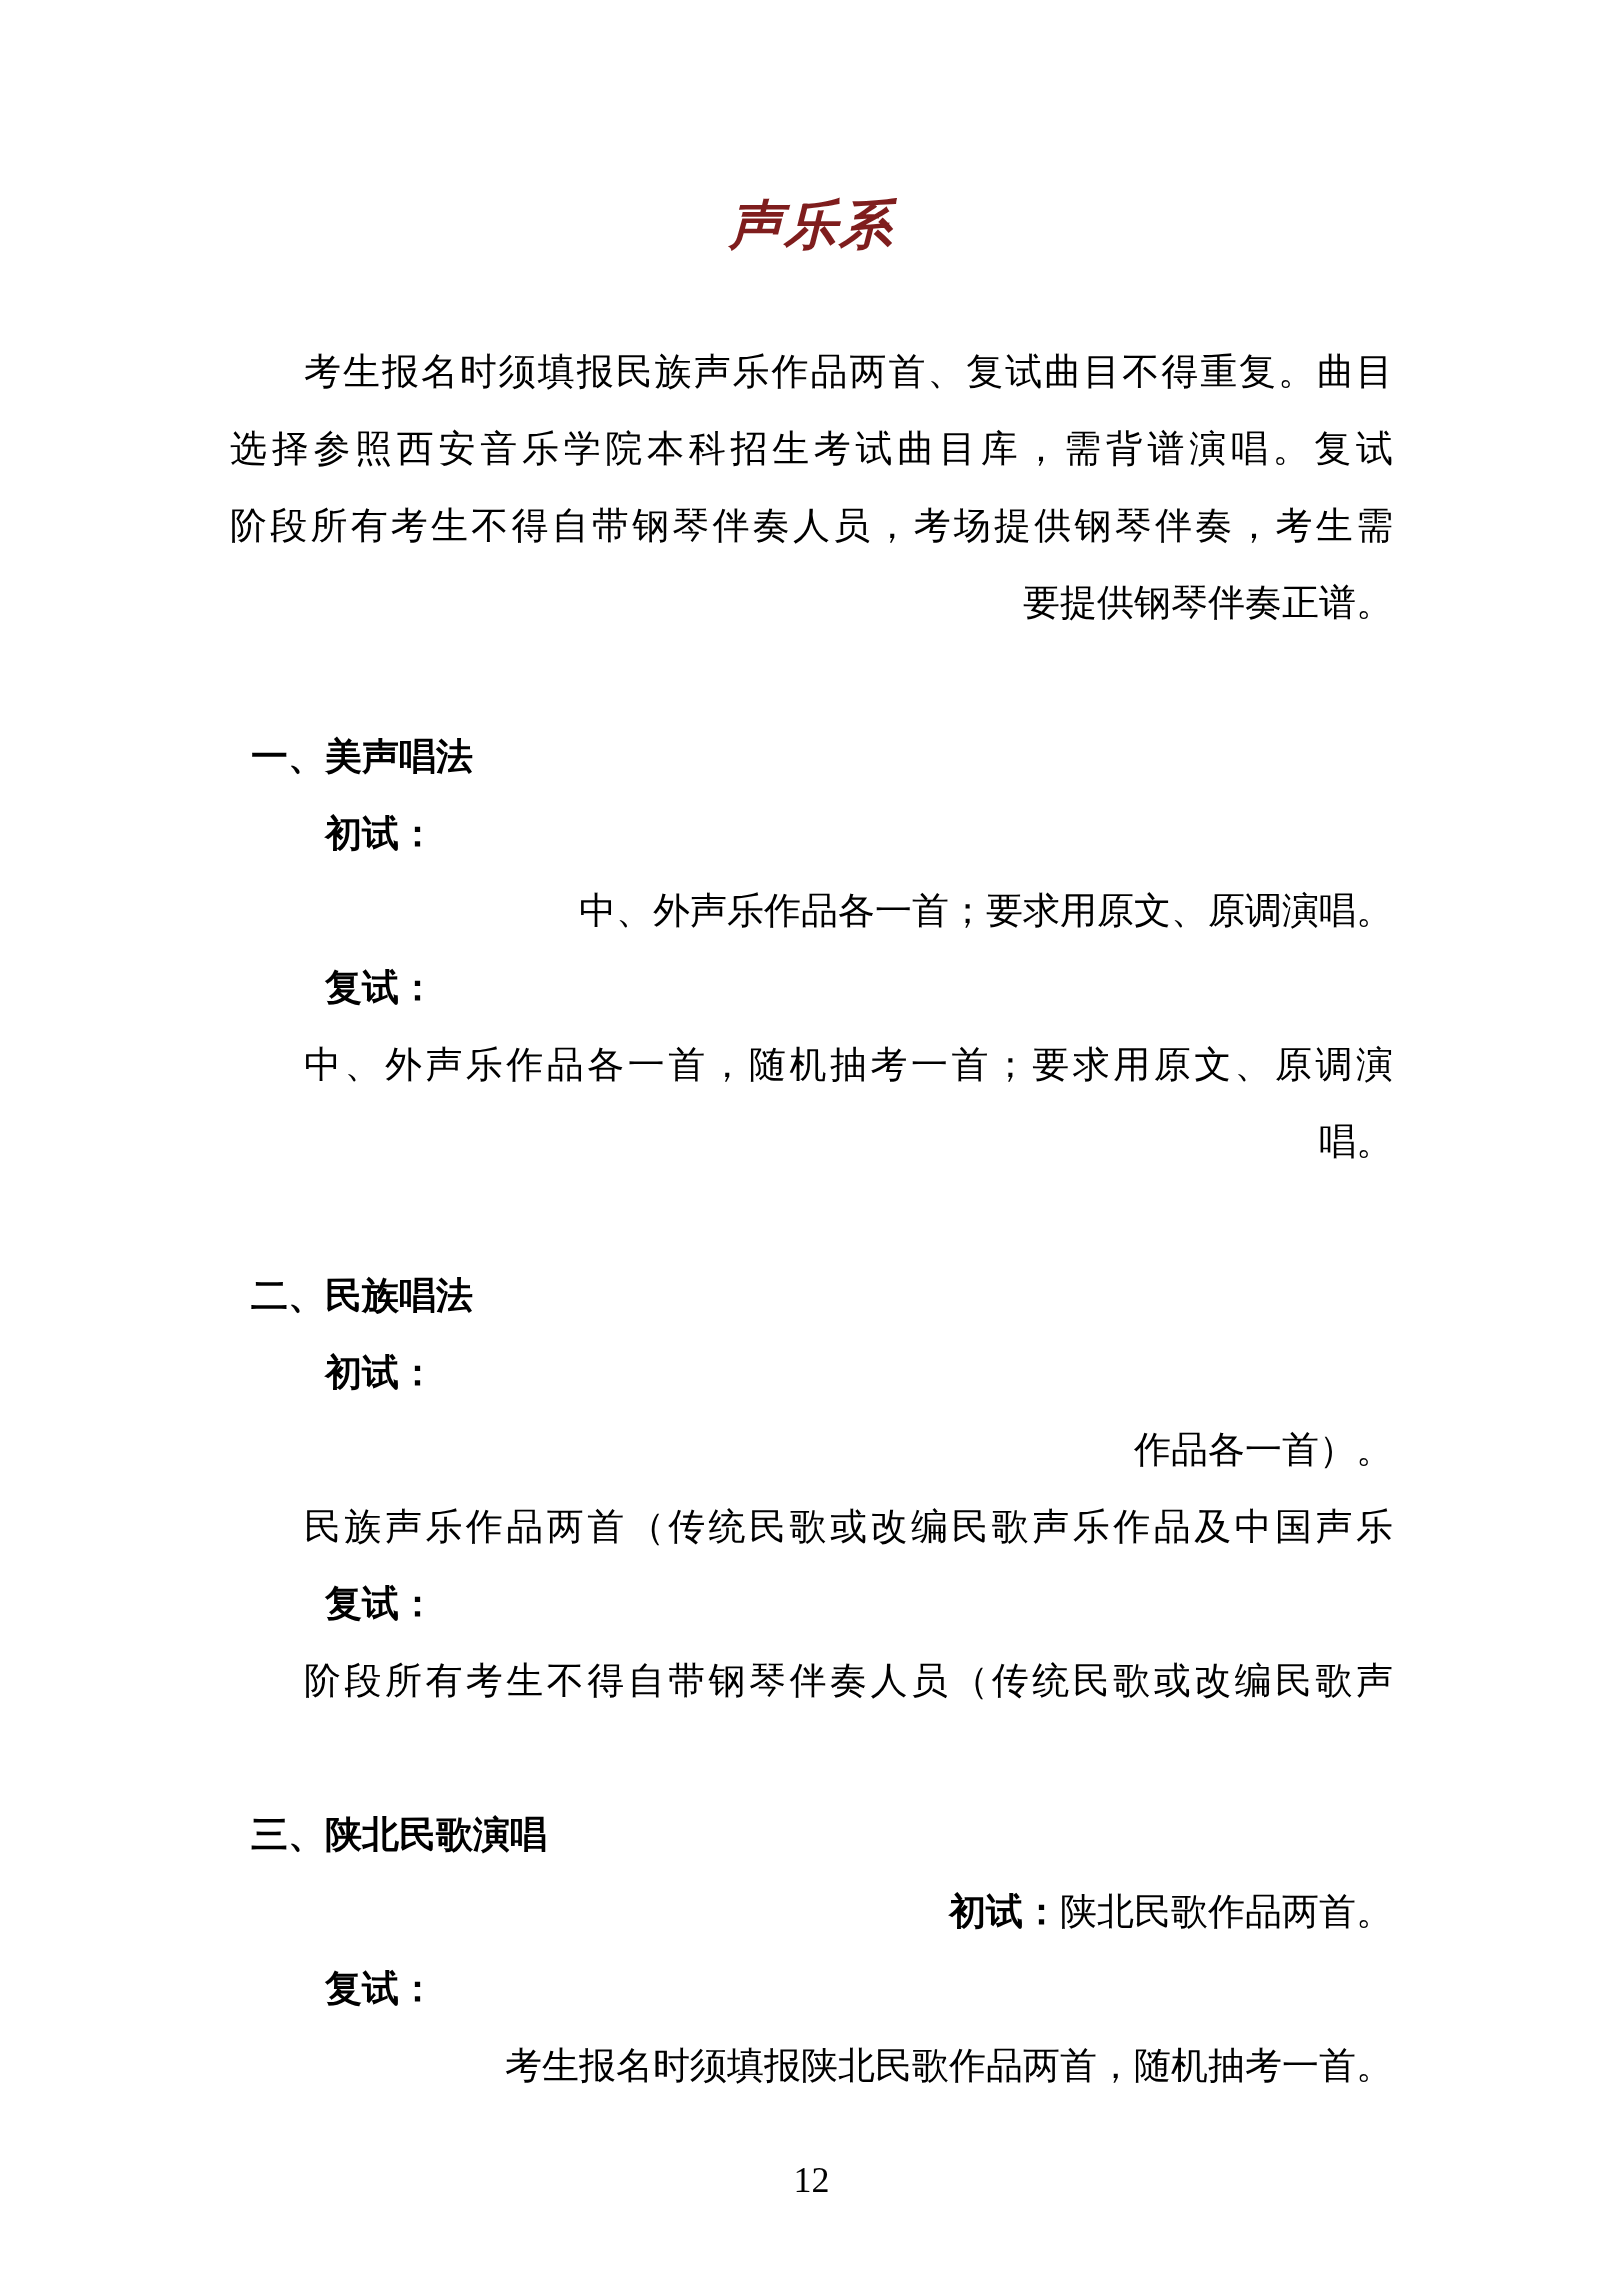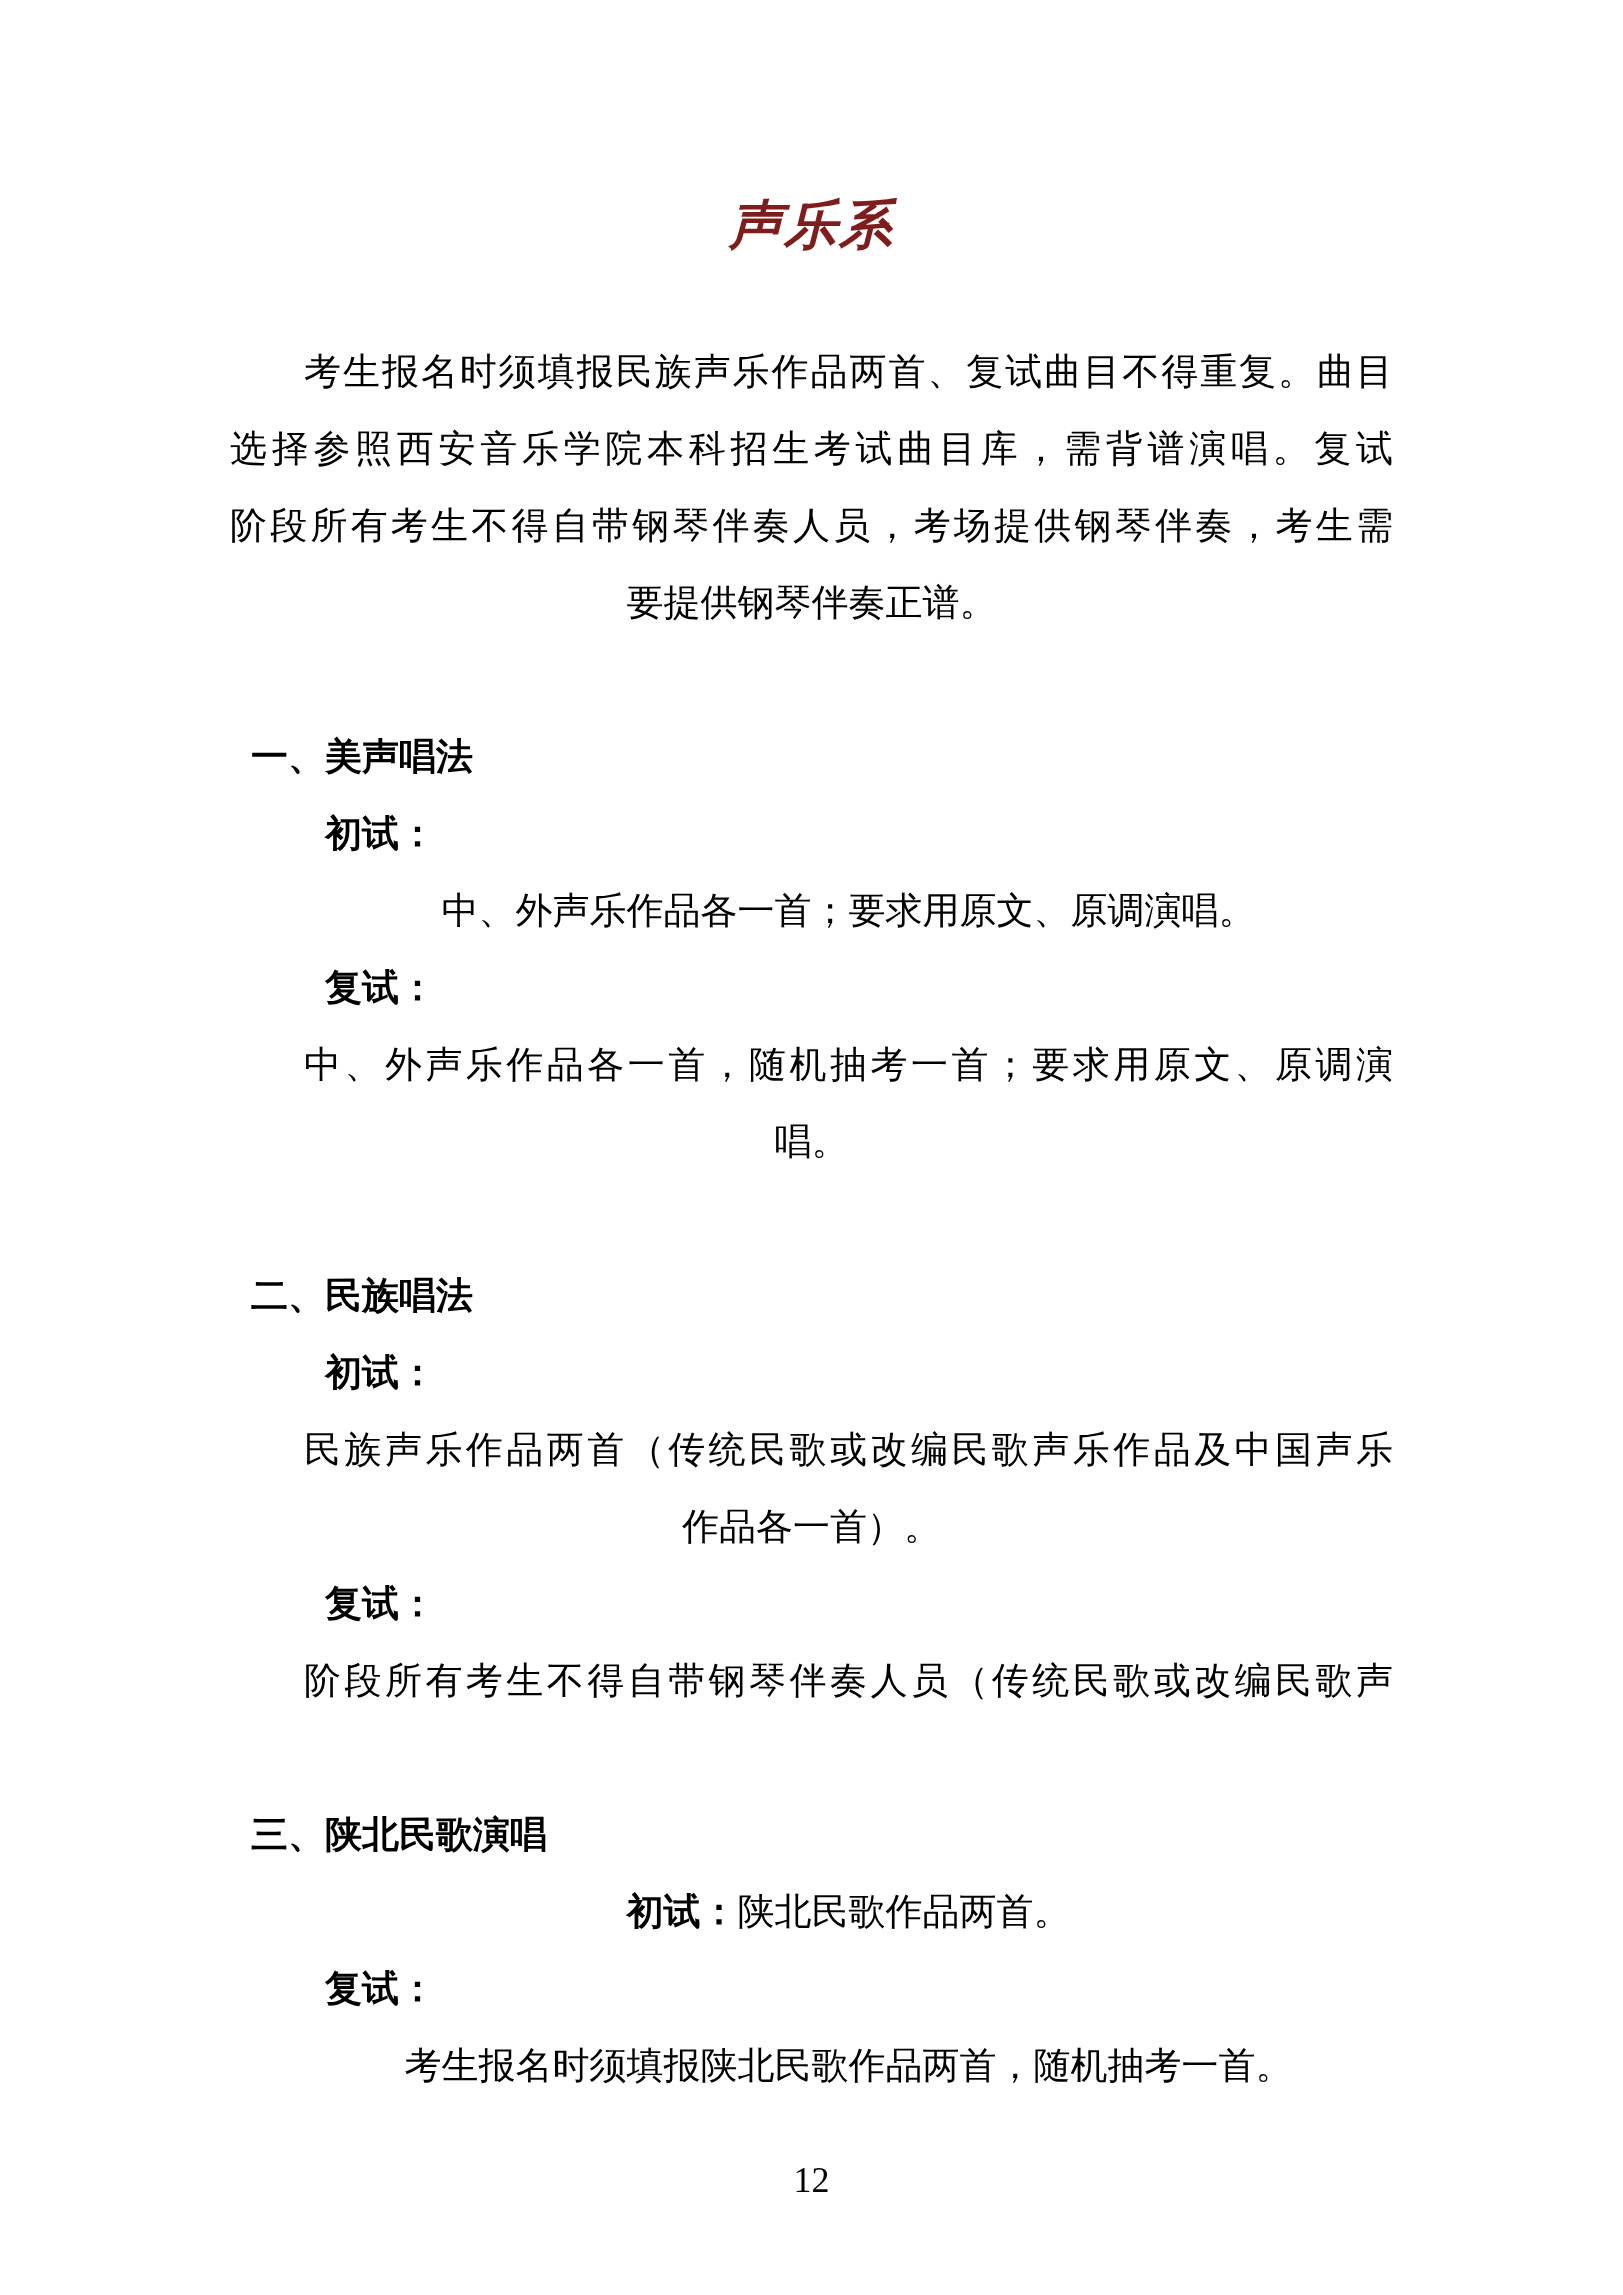--- a/index.html
+++ b/index.html
@@ -22,21 +22,21 @@
     line-height: 77px;
     font-weight: 700;
     font-style: italic;
     letter-spacing: 2px;
   }
   .intro { margin-top: 69px; }
   .section { margin-top: 77px; }
   .line {
     font-size: 37px;
     line-height: 77px;
-    text-align: center;
+    text-align: right;
   }
   .fill {
     text-align: justify;
     text-align-last: justify;
     text-justify: inter-character;
   }
   .indent { text-indent: 74px; }
   .heading, .label {
     font-family: "Liberation Sans", sans-serif;
     font-weight: 700;
@@ -79,22 +79,22 @@
     <div class="label">初试：</div>
     <div class="line indent">中、外声乐作品各一首；要求用原文、原调演唱。</div>
     <div class="label">复试：</div>
     <div class="line fill indent">中、外声乐作品各一首，随机抽考一首；要求用原文、原调演</div>
     <div class="line">唱。</div>
   </div>
 
   <div class="section">
     <div class="heading">二、民族唱法</div>
     <div class="label">初试：</div>
+    <div class="line">作品各一首）。</div>
     <div class="line fill indent">民族声乐作品两首（传统民歌或改编民歌声乐作品及中国声乐</div>
-    <div class="line">作品各一首）。</div>
     <div class="label">复试：</div>
     <div class="line fill indent">阶段所有考生不得自带钢琴伴奏人员（传统民歌或改编民歌声</div>
   </div>
 
   <div class="section">
     <div class="heading">三、陕北民歌演唱</div>
     <div class="line indent">
       <span class="inline-label">初试：</span><span>陕北民歌作品两首。</span>
     </div>
     <div class="label">复试：</div>

